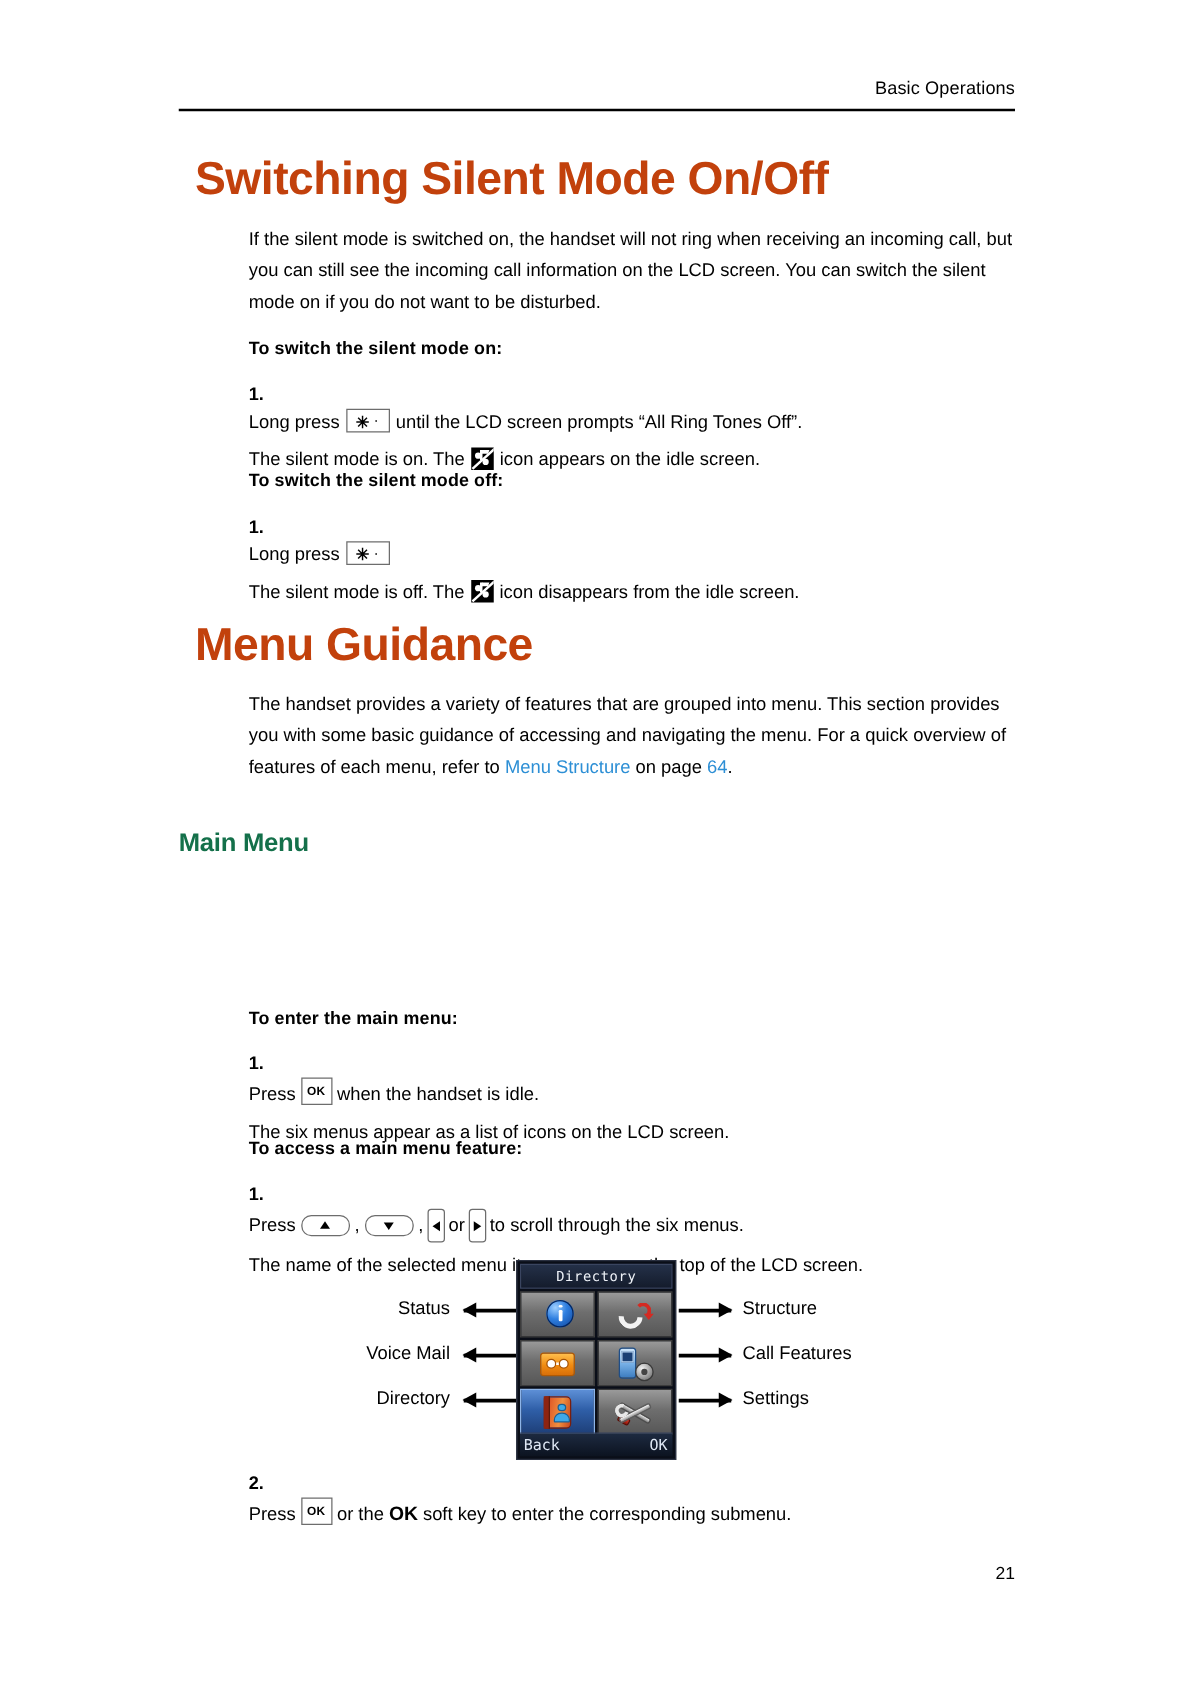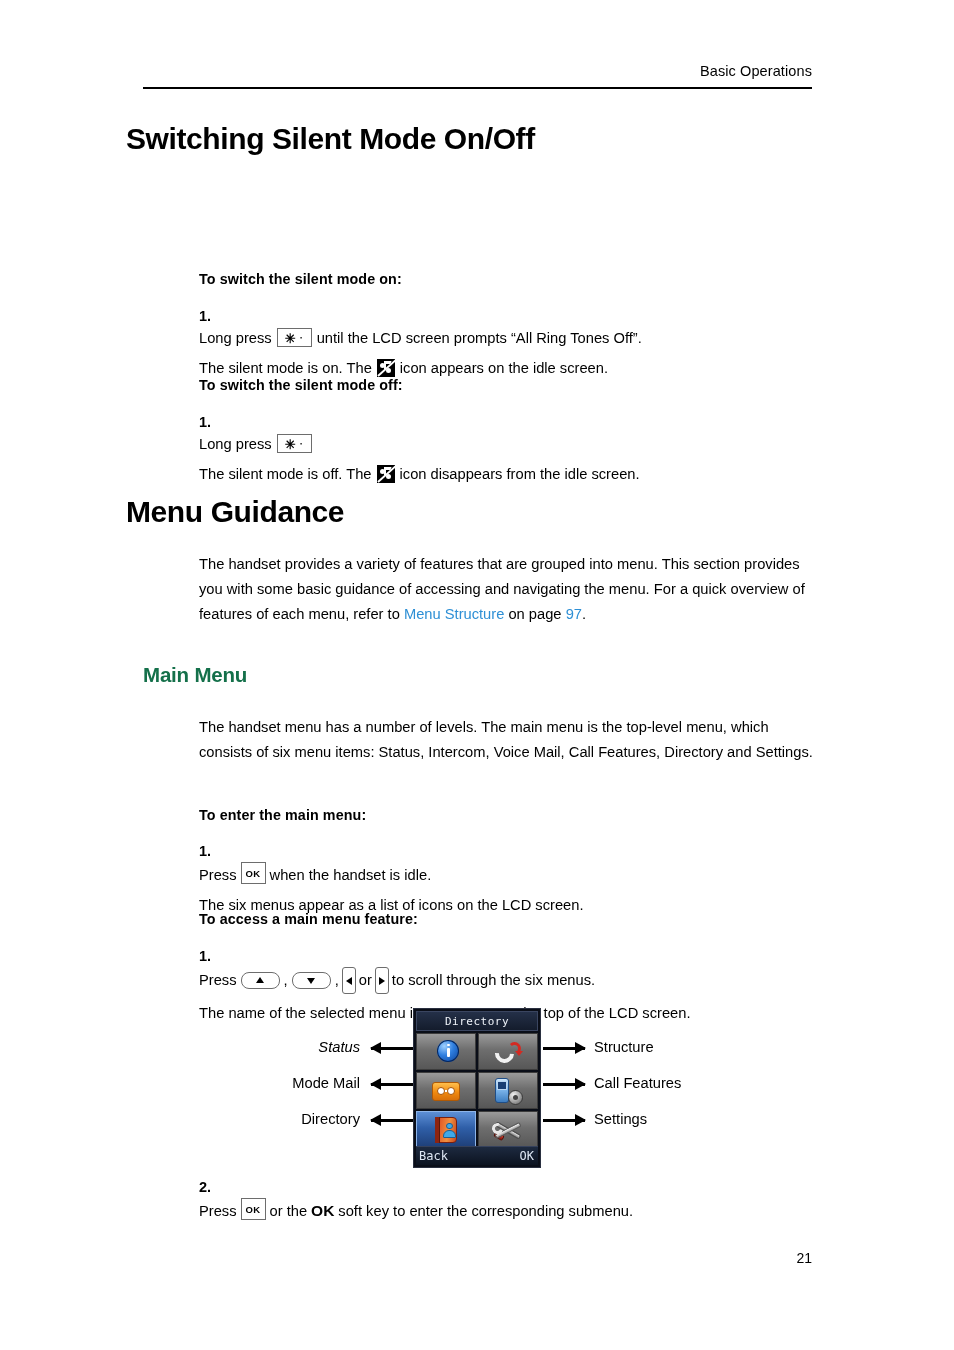--- a/index.html
+++ b/index.html
@@ -39,25 +39,25 @@
   }
   .header-rule {
     position: absolute;
     left: 143px; top: 87px;
     width: 669px; height: 2px;
     background: #000;
   }
 
   h1.sec {
     position: absolute;
-    left: 126px;
+    left: 156px;
     margin: 0;
-    font-size: 30px;
+    font-size: 37px;
     font-weight: bold;
-    color: #000000;
+    color: #c2410c;
     letter-spacing: -.4px;
     white-space: nowrap;
   }
   h2.sub {
     position: absolute;
     left: 143px;
     margin: 0;
     font-size: 20.5px;
     font-weight: bold;
     color: #14704a;
@@ -453,20 +453,21 @@
 
 <div class="page">
 
   <div class="header">
     <span class="header-title">Basic Operations</span>
   </div>
   <div class="header-rule"></div>
 
   <h1 class="sec" style="top:122px;">Switching Silent Mode On/Off</h1>
 
+  <div class="para" style="top:180px;">If the silent mode is switched on, the handset will not ring when receiving an incoming call, but you can still see the incoming call information on the LCD screen. You can switch the silent mode on if you do not want to be disturbed.</div>
 
   <div class="lead" style="top:271px;">To switch the silent mode on:</div>
 
   <div class="step" style="top:305px;">
     <span class="num">1.</span>
     <span class="body">
       <span class="ln">
         <span>Long press</span><span class="keycap key-star"><span class="st">✳</span><span class="cm">ᐧ</span></span><span>until the LCD screen prompts “All Ring Tones Off”.</span>
       </span>
       <span class="ln">
@@ -484,25 +485,24 @@
         <span>Long press</span><span class="keycap key-star"><span class="st">✳</span><span class="cm">ᐧ</span></span>
       </span>
       <span class="ln">
         <span>The silent mode is off. The</span><span class="silent-ico"><span class="n1"></span><span class="n2"></span><span class="flag"></span><span class="n3"></span><span class="slash"></span></span><span>icon disappears from the idle screen.</span>
       </span>
     </span>
   </div>
 
   <h1 class="sec" style="top:495px;">Menu Guidance</h1>
 
-  <div class="para" style="top:552px;"><span>The handset provides a variety of features that are grouped into menu. This section provides you with some basic guidance of accessing and navigating the menu. For a quick overview of features of each menu, refer to </span><span class="link">Menu Structure</span><span> on page </span><span class="link">97</span><span>.</span></div>
+  <div class="para" style="top:552px;"><span>The handset provides a variety of features that are grouped into menu. This section provides you with some basic guidance of accessing and navigating the menu. For a quick overview of features of each menu, refer to </span><span class="link">Menu Structure</span><span> on page </span><span class="link">64</span><span>.</span></div>
 
   <h2 class="sub" style="top:663px;">Main Menu</h2>
 
-  <div class="para" style="top:715px;">The handset menu has a number of levels. The main menu is the top-level menu, which consists of six menu items: Status, Intercom, Voice Mail, Call Features, Directory and Settings.</div>
 
   <div class="lead" style="top:807px;">To enter the main menu:</div>
 
   <div class="step" style="top:840px;">
     <span class="num">1.</span>
     <span class="body">
       <span class="ln">
         <span>Press</span><span class="keycap key-ok"><span>OK</span></span><span>when the handset is idle.</span>
       </span>
       <span class="ln">
@@ -520,22 +520,22 @@
         <span>Press</span><span class="keycap key-updn up"><i></i></span><span>,</span><span class="keycap key-updn dn"><i></i></span><span>,</span><span class="keycap key-lr lt"><i></i></span><span>or</span><span class="keycap key-lr rt"><i></i></span><span>to scroll through the six menus.</span>
       </span>
       <span class="ln">
         <span>The name of the selected menu item appears on the top of the LCD screen.</span>
       </span>
     </span>
   </div>
 
   <div class="diagram">
 
-    <div class="lbl left" style="left:200px; top:34px; width:160px;font-style:italic;">Status</div>
-    <div class="lbl left" style="left:200px; top:70px; width:160px;">Mode Mail</div>
+    <div class="lbl left" style="left:200px; top:34px; width:160px;">Status</div>
+    <div class="lbl left" style="left:200px; top:70px; width:160px;">Voice Mail</div>
     <div class="lbl left" style="left:200px; top:106px; width:160px;">Directory</div>
 
     <div class="arrow to-left" style="left:371px; top:42px; width:42px;">
         <span class="hd"></span>
       </div>
     <div class="arrow to-left" style="left:371px; top:78px; width:42px;">
         <span class="hd"></span>
       </div>
     <div class="arrow to-left" style="left:371px; top:114px; width:42px;">
         <span class="hd"></span>

